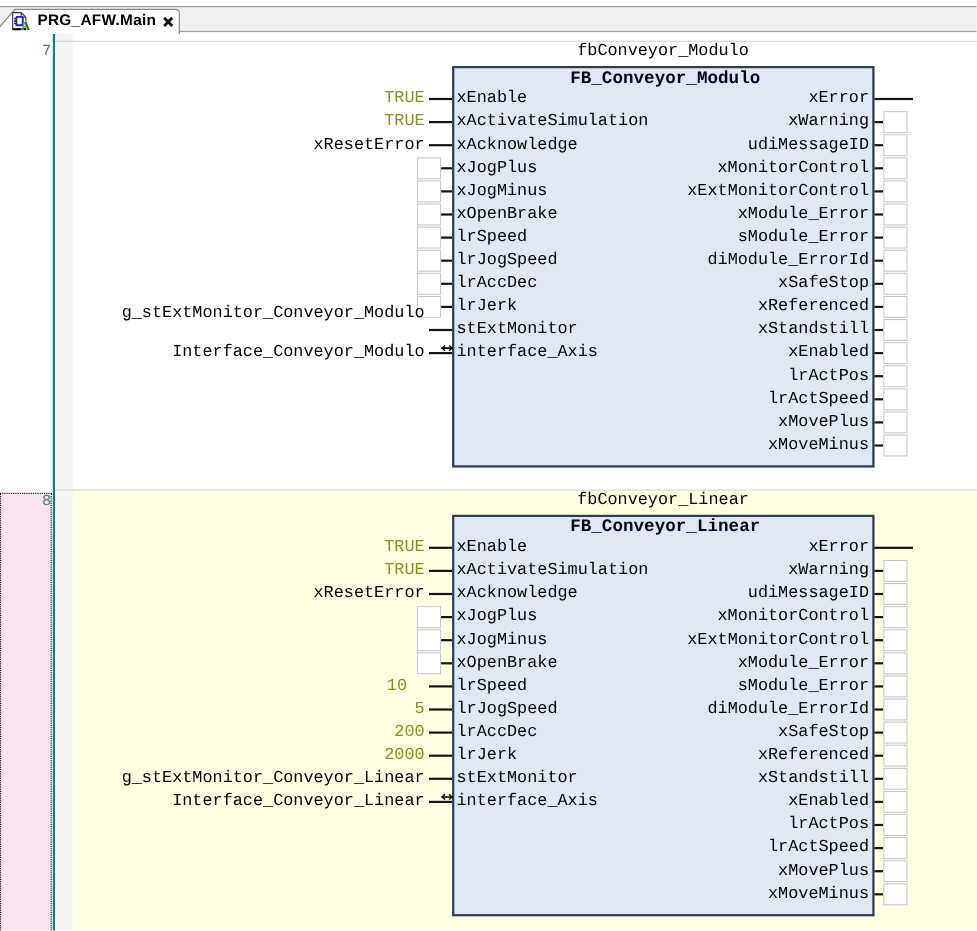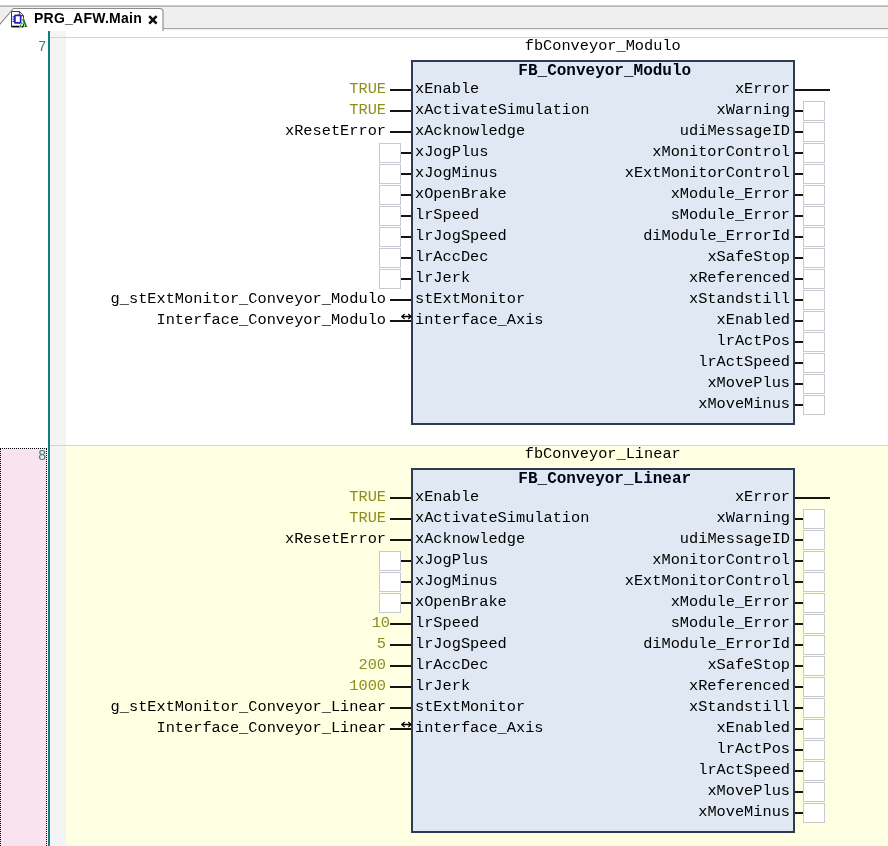--- a/index.html
+++ b/index.html
@@ -51,21 +51,21 @@
 <div class="lab" style="left:415px;top:226px;">lrJogSpeed</div>
 <div class="box" style="left:379px;top:226.5px;"></div>
 <div class="wire" style="left:401px;top:235.5px;width:10px;"></div>
 <div class="lab" style="left:415px;top:247px;">lrAccDec</div>
 <div class="box" style="left:379px;top:247.5px;"></div>
 <div class="wire" style="left:401px;top:256.5px;width:10px;"></div>
 <div class="lab" style="left:415px;top:268px;">lrJerk</div>
 <div class="box" style="left:379px;top:268.5px;"></div>
 <div class="wire" style="left:401px;top:277.5px;width:10px;"></div>
 <div class="lab" style="left:415px;top:289px;">stExtMonitor</div>
-<div class="op" style="left:56px;top:289px;width:330px;">g_stExtMonitor_Conveyor_Modulo</div>
+<div class="op" style="left:56px;top:274px;width:330px;">g_stExtMonitor_Conveyor_Modulo</div>
 <div class="wire" style="left:390px;top:298.5px;width:21px;"></div>
 <div class="lab" style="left:415px;top:310px;">interface_Axis</div>
 <div class="op" style="left:56px;top:310px;width:330px;">Interface_Conveyor_Modulo</div>
 <div class="wire" style="left:390px;top:319.5px;width:21px;"></div>
 <svg class="abs" style="left:399.5px;top:311.5px;" width="13" height="9" viewBox="0 0 13 9">
     <line x1="1.4" y1="4.5" x2="11.6" y2="4.5" stroke="#000" stroke-width="1.5"></line>
     <path d="M4.6,2.1 L2.0,4.5 L4.6,6.9 M8.3,2.1 L10.9,4.5 L8.3,6.9" fill="none" stroke="#000" stroke-width="1.3"></path>
   </svg>
 <div class="lab r" style="left:460px;top:79px;width:330px;">xError</div>
 <div class="wire" style="left:794.5px;top:88.5px;width:35px;"></div>
@@ -129,30 +129,30 @@
 <div class="lab" style="left:415px;top:550px;">xJogPlus</div>
 <div class="box" style="left:379px;top:550.5px;"></div>
 <div class="wire" style="left:401px;top:559.5px;width:10px;"></div>
 <div class="lab" style="left:415px;top:571px;">xJogMinus</div>
 <div class="box" style="left:379px;top:571.5px;"></div>
 <div class="wire" style="left:401px;top:580.5px;width:10px;"></div>
 <div class="lab" style="left:415px;top:592px;">xOpenBrake</div>
 <div class="box" style="left:379px;top:592.5px;"></div>
 <div class="wire" style="left:401px;top:601.5px;width:10px;"></div>
 <div class="lab" style="left:415px;top:613px;">lrSpeed</div>
-<div class="op olv" style="left:60px;top:613px;width:330px;">10</div>
+<div class="op olv" style="left:40px;top:613px;width:330px;">10</div>
 <div class="wire" style="left:390px;top:622.5px;width:21px;"></div>
 <div class="lab" style="left:415px;top:634px;">lrJogSpeed</div>
 <div class="op olv" style="left:56px;top:634px;width:330px;">5</div>
 <div class="wire" style="left:390px;top:643.5px;width:21px;"></div>
 <div class="lab" style="left:415px;top:655px;">lrAccDec</div>
 <div class="op olv" style="left:56px;top:655px;width:330px;">200</div>
 <div class="wire" style="left:390px;top:664.5px;width:21px;"></div>
 <div class="lab" style="left:415px;top:676px;">lrJerk</div>
-<div class="op olv" style="left:56px;top:676px;width:330px;">1000</div>
+<div class="op olv" style="left:56px;top:676px;width:330px;">2000</div>
 <div class="wire" style="left:390px;top:685.5px;width:21px;"></div>
 <div class="lab" style="left:415px;top:697px;">stExtMonitor</div>
 <div class="op" style="left:56px;top:697px;width:330px;">g_stExtMonitor_Conveyor_Linear</div>
 <div class="wire" style="left:390px;top:706.5px;width:21px;"></div>
 <div class="lab" style="left:415px;top:718px;">interface_Axis</div>
 <div class="op" style="left:56px;top:718px;width:330px;">Interface_Conveyor_Linear</div>
 <div class="wire" style="left:390px;top:727.5px;width:21px;"></div>
 <svg class="abs" style="left:399.5px;top:719.5px;" width="13" height="9" viewBox="0 0 13 9">
     <line x1="1.4" y1="4.5" x2="11.6" y2="4.5" stroke="#000" stroke-width="1.5"></line>
     <path d="M4.6,2.1 L2.0,4.5 L4.6,6.9 M8.3,2.1 L10.9,4.5 L8.3,6.9" fill="none" stroke="#000" stroke-width="1.3"></path>

